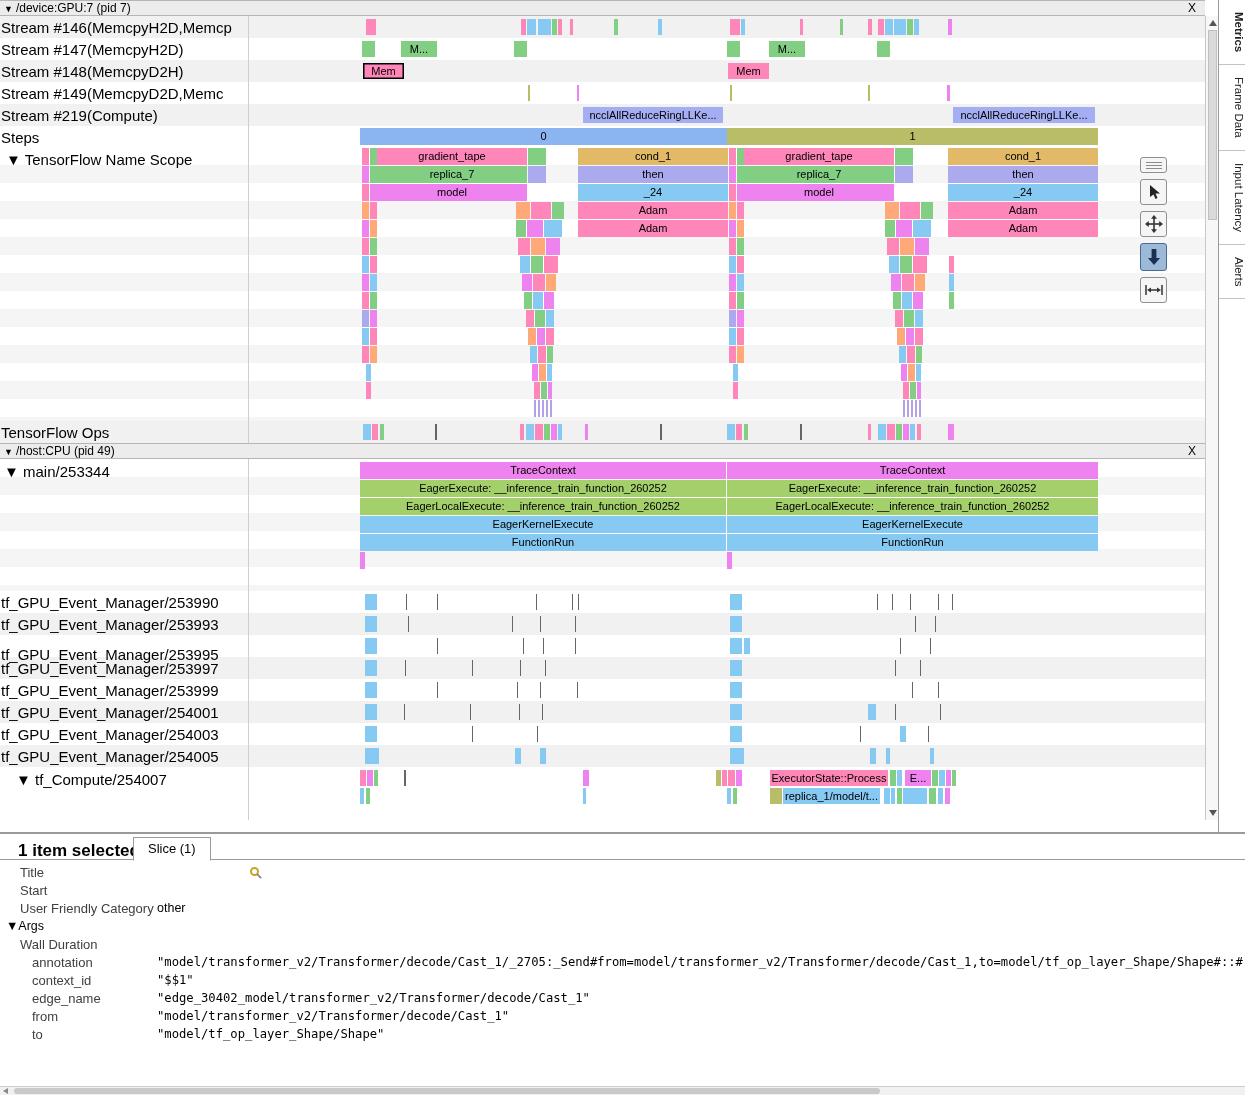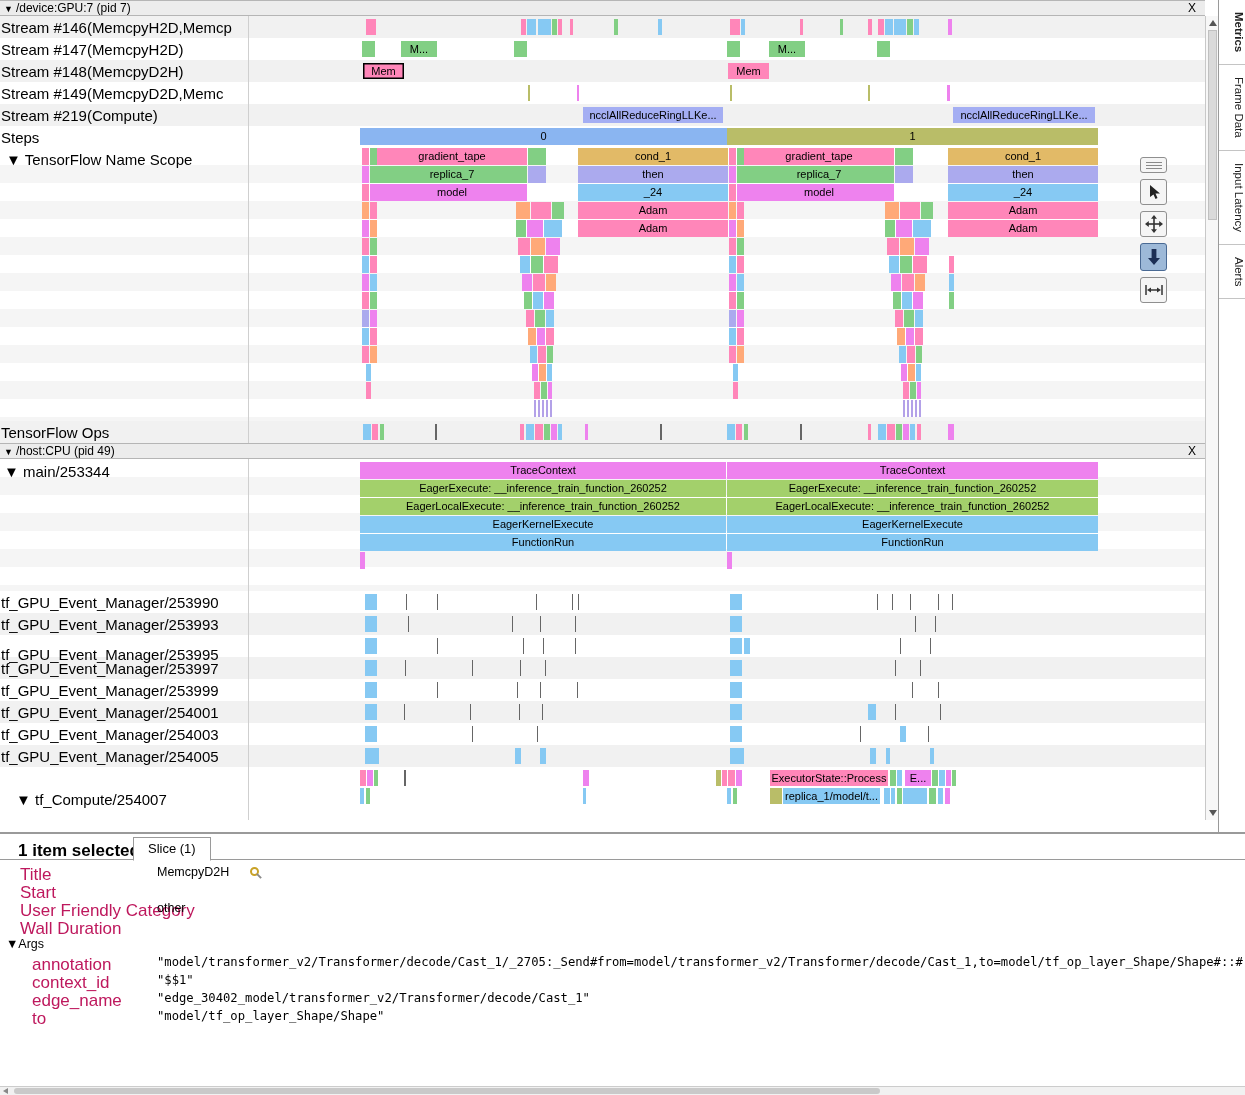--- a/index.html
+++ b/index.html
@@ -44,21 +44,21 @@
   .side-tab{writing-mode:vertical-rl;font-size:11.5px;color:#222;padding:12px 0;width:100%;text-align:center;border-bottom:1px solid #c4c4c4;cursor:pointer}
   .side-tab.active{font-weight:bold}
 
   
   #detail{position:absolute;top:832px;left:0;width:1245px;height:263px;background:#fff;border-top:2px solid #9a9a9a}
   #detail-tabbar{position:absolute;top:0;left:0;width:100%;height:26px;border-bottom:1px solid #9a9a9a}
   #selected-count{position:absolute;left:18px;top:7px;font-weight:bold;font-size:17px}
   #slice-tab{position:absolute;left:133px;top:3px;height:24px;padding:0 14px;border:1px solid #9a9a9a;border-bottom:1px solid #fff;background:#fff;font-size:13px;line-height:21px;z-index:2;cursor:pointer}
   #detail-rows{position:absolute;top:29px;left:0;right:0}
   .det-row{position:relative;height:18px;white-space:nowrap}
-  .det-label{position:absolute;left:20px;top:2px;font-size:17px;color:#be185d}
+  .det-label{position:absolute;left:20px;top:2px;font-size:13px;color:#404040}
   .det-label.arg{left:32px}
   .det-value{position:absolute;left:157px;right:2px;top:2px;font-size:12.5px;overflow:hidden;color:#000}
   .mono{font-family:"DejaVu Sans Mono",monospace;font-size:12.2px}
   .args-header{font-size:12.5px;padding-left:6px;padding-top:2px}
   .magnifier{display:inline-block;position:absolute;left:250px;top:4px;width:9px;height:9px;border:2px solid #c9a227;border-radius:50%}
   .magnifier::after{content:"";position:absolute;width:6px;height:2px;background:#8a8a8a;transform:rotate(45deg);right:-5px;bottom:-3px}
 
   #hscroll{position:absolute;left:0;bottom:0;width:1245px;height:9px;background:#f1f1f1;border-top:1px solid #ccc;z-index:3}
   #hscroll .thumb{position:absolute;left:14px;top:1px;height:6px;width:866px;background:#c9c9c9;border-radius:3px}
   #hscroll .larrow{position:absolute;left:3px;top:1px;width:0;height:0;border-top:3.5px solid transparent;border-bottom:3.5px solid transparent;border-right:5px solid #888}
@@ -98,21 +98,21 @@
         <div class="rowlabel" style="top: 660px; left: 1px;">tf_GPU_Event_Manager/253997</div>
         <div class="rowbg bg-w" style="top: 679px; height: 22px;"></div>
         <div class="rowlabel" style="top: 682px; left: 1px;">tf_GPU_Event_Manager/253999</div>
         <div class="rowbg bg-g" style="top: 701px; height: 22px;"></div>
         <div class="rowlabel" style="top: 704px; left: 1px;">tf_GPU_Event_Manager/254001</div>
         <div class="rowbg bg-w" style="top: 723px; height: 22px;"></div>
         <div class="rowlabel" style="top: 726px; left: 1px;">tf_GPU_Event_Manager/254003</div>
         <div class="rowbg bg-g" style="top: 745px; height: 22px;"></div>
         <div class="rowlabel" style="top: 748px; left: 1px;">tf_GPU_Event_Manager/254005</div>
         <div class="rowbg bg-w" style="top: 767px; height: 53px;"></div>
-        <div class="rowlabel" style="top: 771px; left: 16px; margin-top: 20px;">▼ tf_Compute/254007</div>
+        <div class="rowlabel" style="top: 771px; left: 16px;">▼ tf_Compute/254007</div>
       </div>
     <div id="bars">
         <div class="bar" style="left: 366px; top: 19px; width: 10px; height: 16px; line-height: 16px; background: rgb(255, 134, 185);"></div>
         <div class="bar" style="left: 521px; top: 19px; width: 5px; height: 16px; line-height: 16px; background: rgb(255, 134, 185);"></div>
         <div class="bar" style="left: 527px; top: 19px; width: 9px; height: 16px; line-height: 16px; background: rgb(134, 201, 243);"></div>
         <div class="bar" style="left: 538px; top: 19px; width: 13px; height: 16px; line-height: 16px; background: rgb(134, 201, 243);"></div>
         <div class="bar" style="left: 552px; top: 19px; width: 5px; height: 16px; line-height: 16px; background: rgb(130, 207, 132);"></div>
         <div class="bar" style="left: 558px; top: 19px; width: 4px; height: 16px; line-height: 16px; background: rgb(255, 134, 185);"></div>
         <div class="bar" style="left: 570px; top: 19px; width: 3px; height: 16px; line-height: 16px; background: rgb(255, 134, 185);"></div>
         <div class="bar" style="left: 614px; top: 19px; width: 4px; height: 16px; line-height: 16px; background: rgb(130, 207, 132);"></div>
@@ -494,47 +494,50 @@
     </div>
 
   <div id="detail">
     <div id="detail-tabbar">
       <span id="selected-count">1 item selected.</span>
       <span id="slice-tab">Slice (1)</span>
     </div>
     <div id="detail-rows">
         <div class="det-row">
           <div class="det-label">Title</div>
-          <div class="det-value">MemcpyD2H</div>
           <span class="magnifier"></span>
         </div>
         <div class="det-row">
           <div class="det-label">Start</div>
           <div class="det-value"></div>
         </div>
         <div class="det-row">
           <div class="det-label">User Friendly Category</div>
           <div class="det-value">other</div>
         </div>
+        <div class="det-row args-header">▼Args</div>
         <div class="det-row">
           <div class="det-label">Wall Duration</div>
           <div class="det-value"></div>
         </div>
-        <div class="det-row args-header">▼Args</div>
         <div class="det-row">
           <div class="det-label arg">annotation</div>
           <div class="det-value mono">"model/transformer_v2/Transformer/decode/Cast_1/_2705:_Send#from=model/transformer_v2/Transformer/decode/Cast_1,to=model/tf_op_layer_Shape/Shape#::#edg"</div>
         </div>
         <div class="det-row">
           <div class="det-label arg">context_id</div>
           <div class="det-value mono">"$$1"</div>
         </div>
         <div class="det-row">
           <div class="det-label arg">edge_name</div>
           <div class="det-value mono">"edge_30402_model/transformer_v2/Transformer/decode/Cast_1"</div>
+        </div>
+        <div class="det-row">
+          <div class="det-label arg">from</div>
+          <div class="det-value mono">"model/transformer_v2/Transformer/decode/Cast_1"</div>
         </div>
         <div class="det-row">
           <div class="det-label arg">to</div>
           <div class="det-value mono">"model/tf_op_layer_Shape/Shape"</div>
         </div>
       </div>
     <div id="hscroll">
       <div class="larrow"></div>
       <div class="thumb"></div>
     </div>

